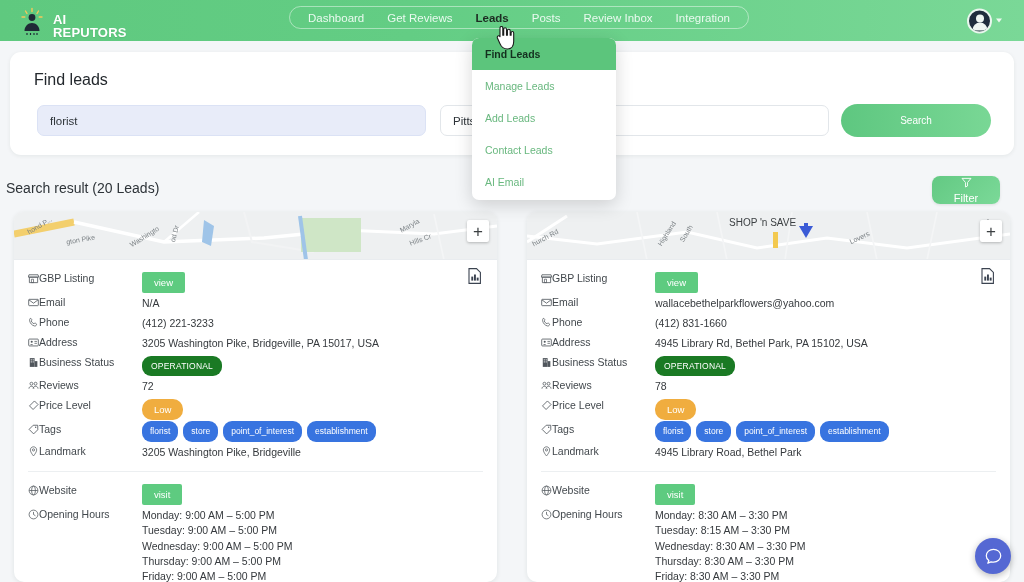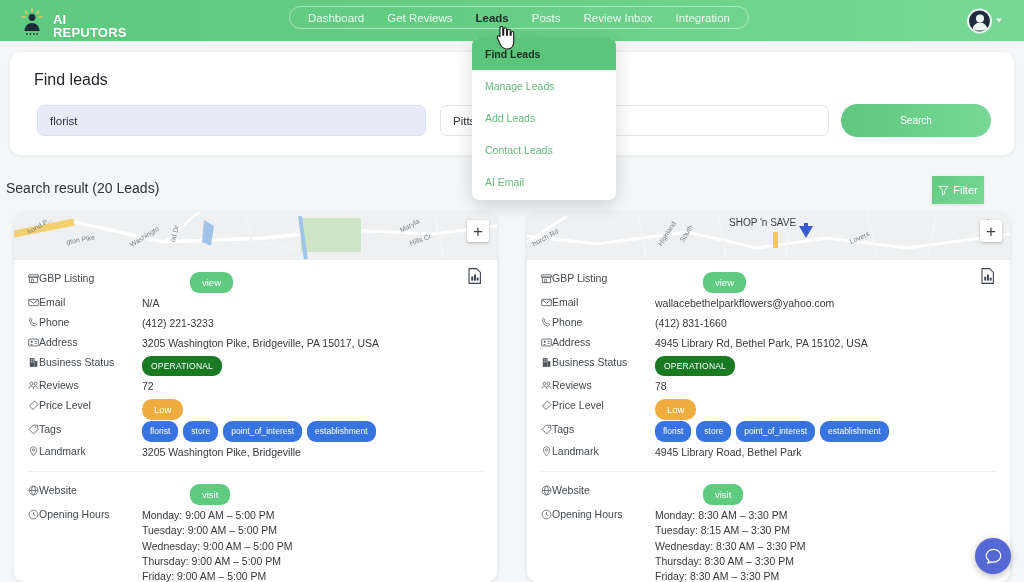--- a/index.html
+++ b/index.html
@@ -116,26 +116,27 @@
     color: #fff; font-size: 10px; cursor: pointer;
     font-family: "Liberation Sans", sans-serif;
   }
 
   
   .result-head {
     position: absolute; left: 6px; top: 180px;
     font-size: 14px; color: #2d3338;
   }
   .btn-filter {
-    position: absolute; left: 932px; top: 176px; width: 52px; height: 28px;
+    position: absolute; left: 932px; top: 176px; width: 68px; height: 28px;
     background: linear-gradient(135deg,#63c983,#7bd998);
-    border: none; border-radius: 0; color: #fff; font-size: 11px;
+    border: none; border-radius: 8px; color: #fff; font-size: 11px;
     display: flex; align-items: center; justify-content: center; gap: 4px;
     cursor: pointer; font-family: "Liberation Sans", sans-serif;
     box-shadow: 0 1px 3px rgba(0,0,0,.1);
+    flex-direction: column;
   }
 
   
   .cards {
     position: absolute; left: 14px; top: 212px;
     width: 996px; height: 370px;
     display: flex; gap: 30px;
   }
   .card {
     width: 483px;
@@ -173,21 +174,21 @@
     display: flex; align-items: center; 
     font-size: 10.5px; color: #42484d; padding-top: 3px;
   }
   .row-value {
     font-size: 10.5px; color: #35393d; padding-top: 3px; line-height: 15px;
   }
   .ico { width: 11px; height: 11px; flex-shrink: 0; display:block; }
 
   .pill-view, .pill-visit {
     display: inline-block; background: #5ecb80; color: #fff;
-    font-size: 9.5px; border-radius: 9px; padding: 3px 12px; cursor: pointer; margin-left: 48px;
+    font-size: 9.5px; border-radius: 2px; padding: 3px 12px; cursor: pointer;
   }
   .pill-status {
     display: inline-block; background: #1a7a24; color: #fff;
     font-size: 8.5px; border-radius: 9px; padding: 2.5px 9px; letter-spacing: .2px;
   }
   .pill-price {
     display: inline-block; background: #f0ad3f; color: #fff;
     font-size: 9.5px; border-radius: 10px; padding: 3px 12px;
   }
   .tags { display: flex; gap: 5px; flex-wrap: wrap; padding-top: 1px; }

